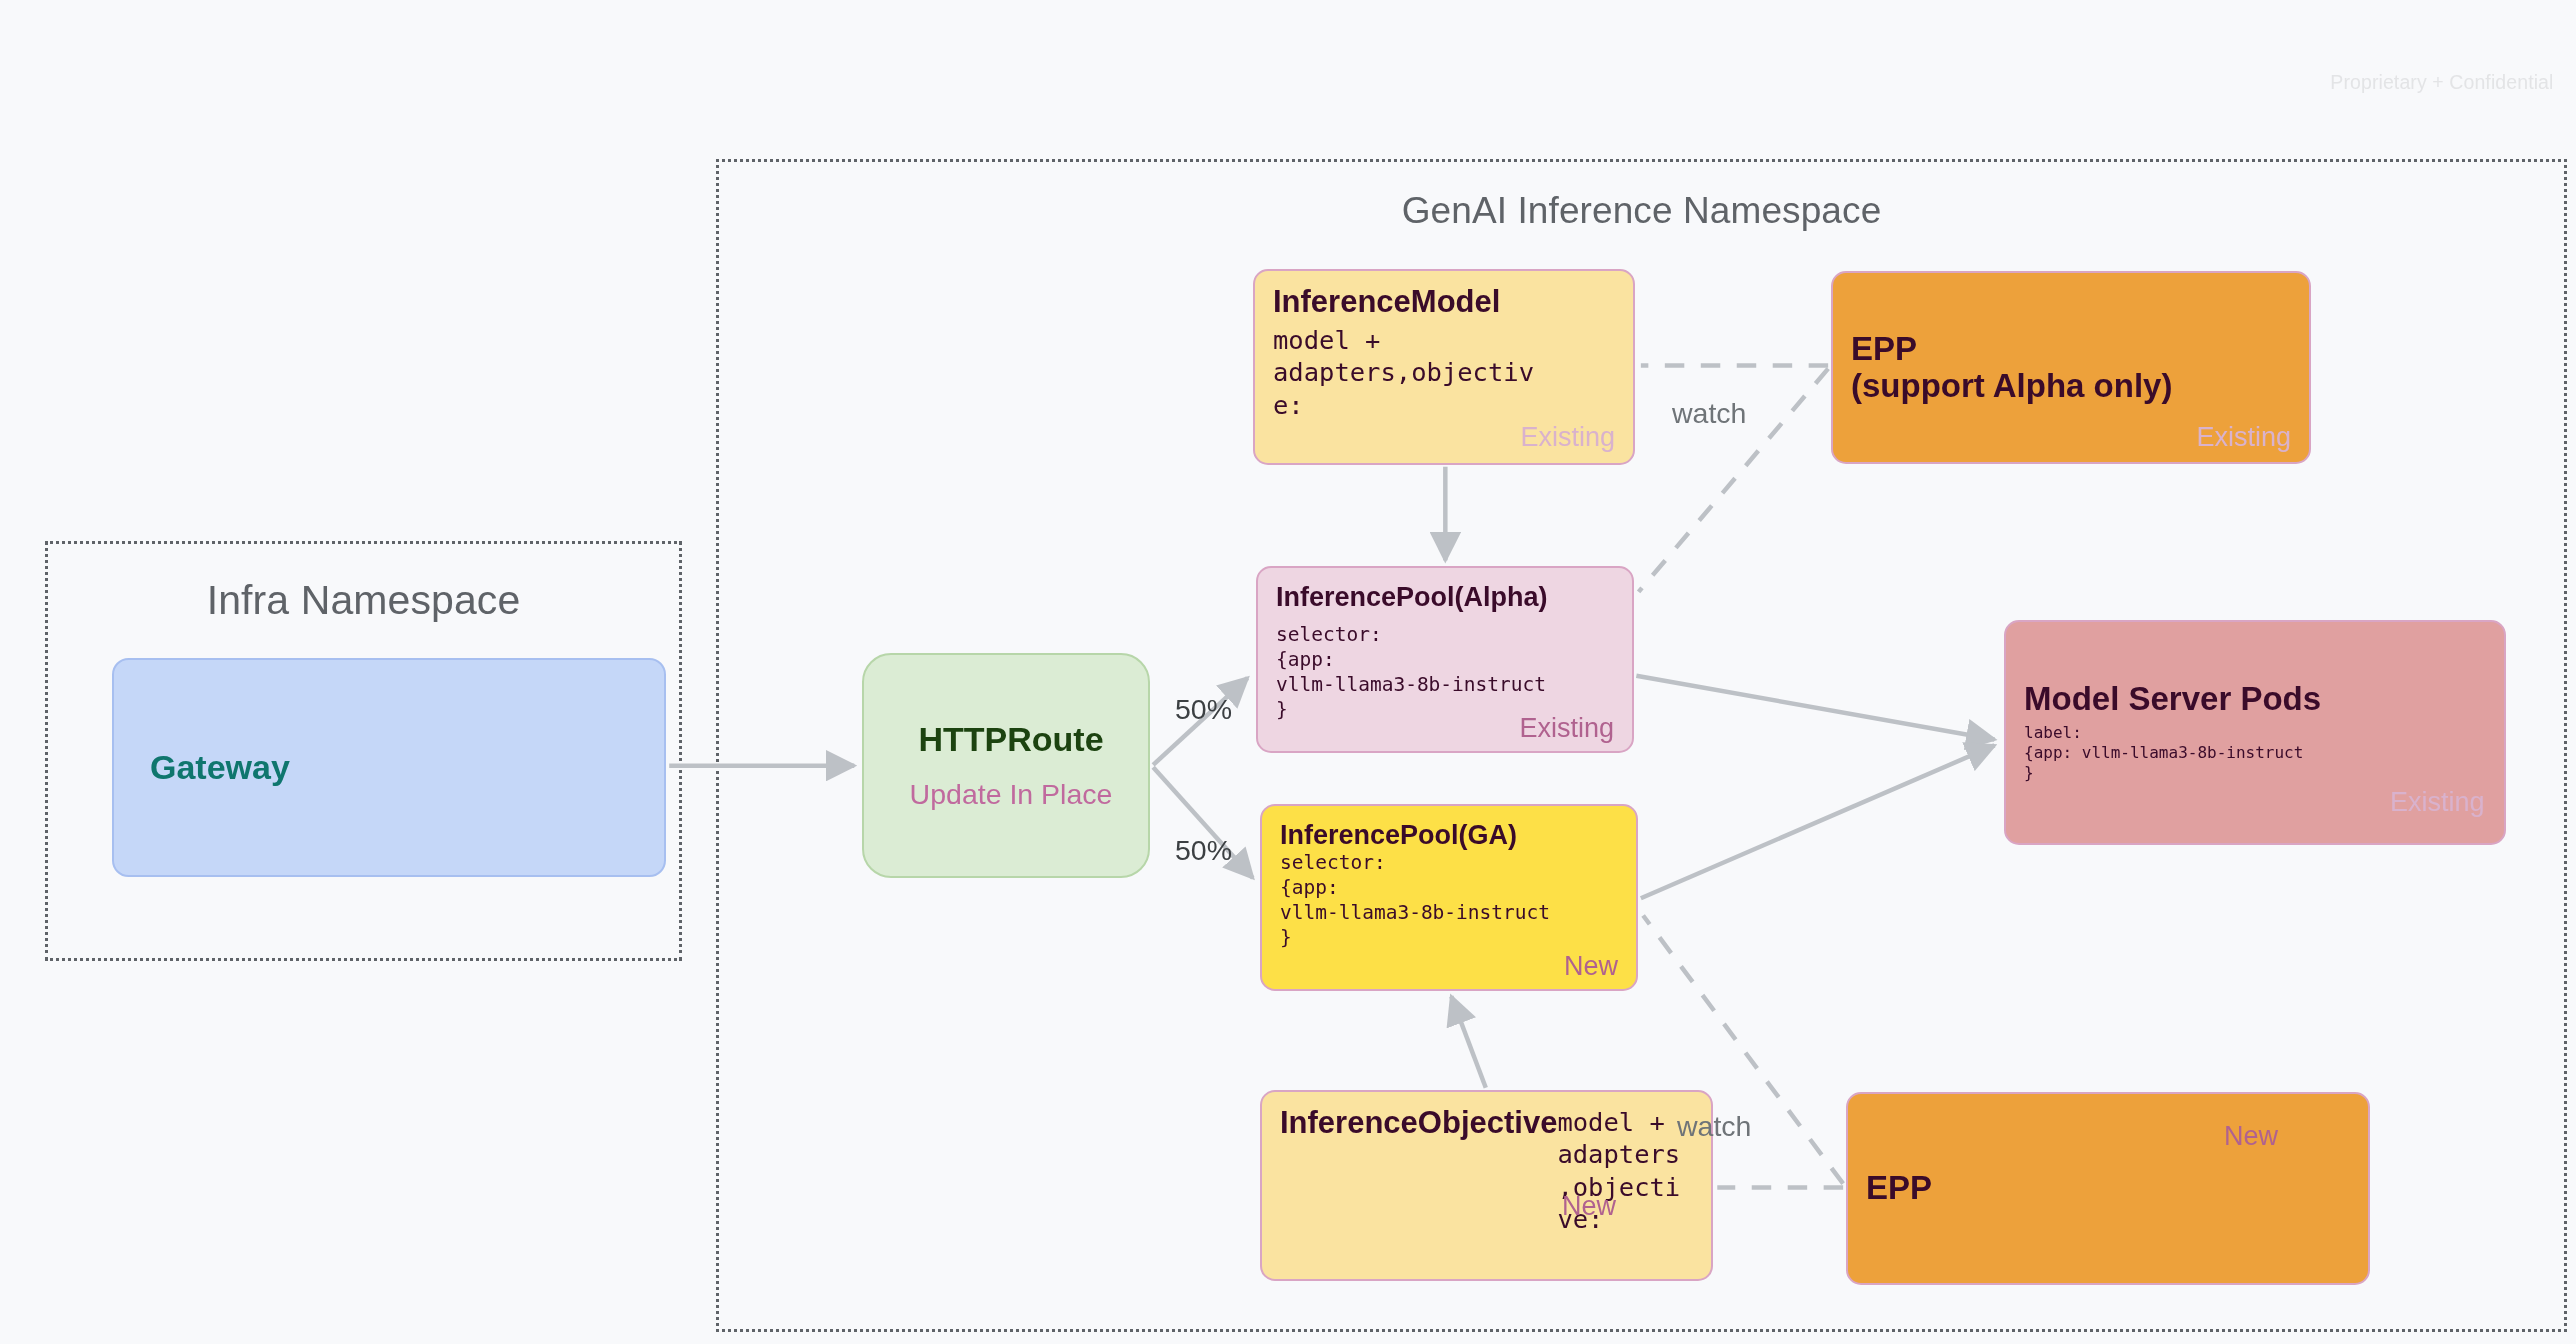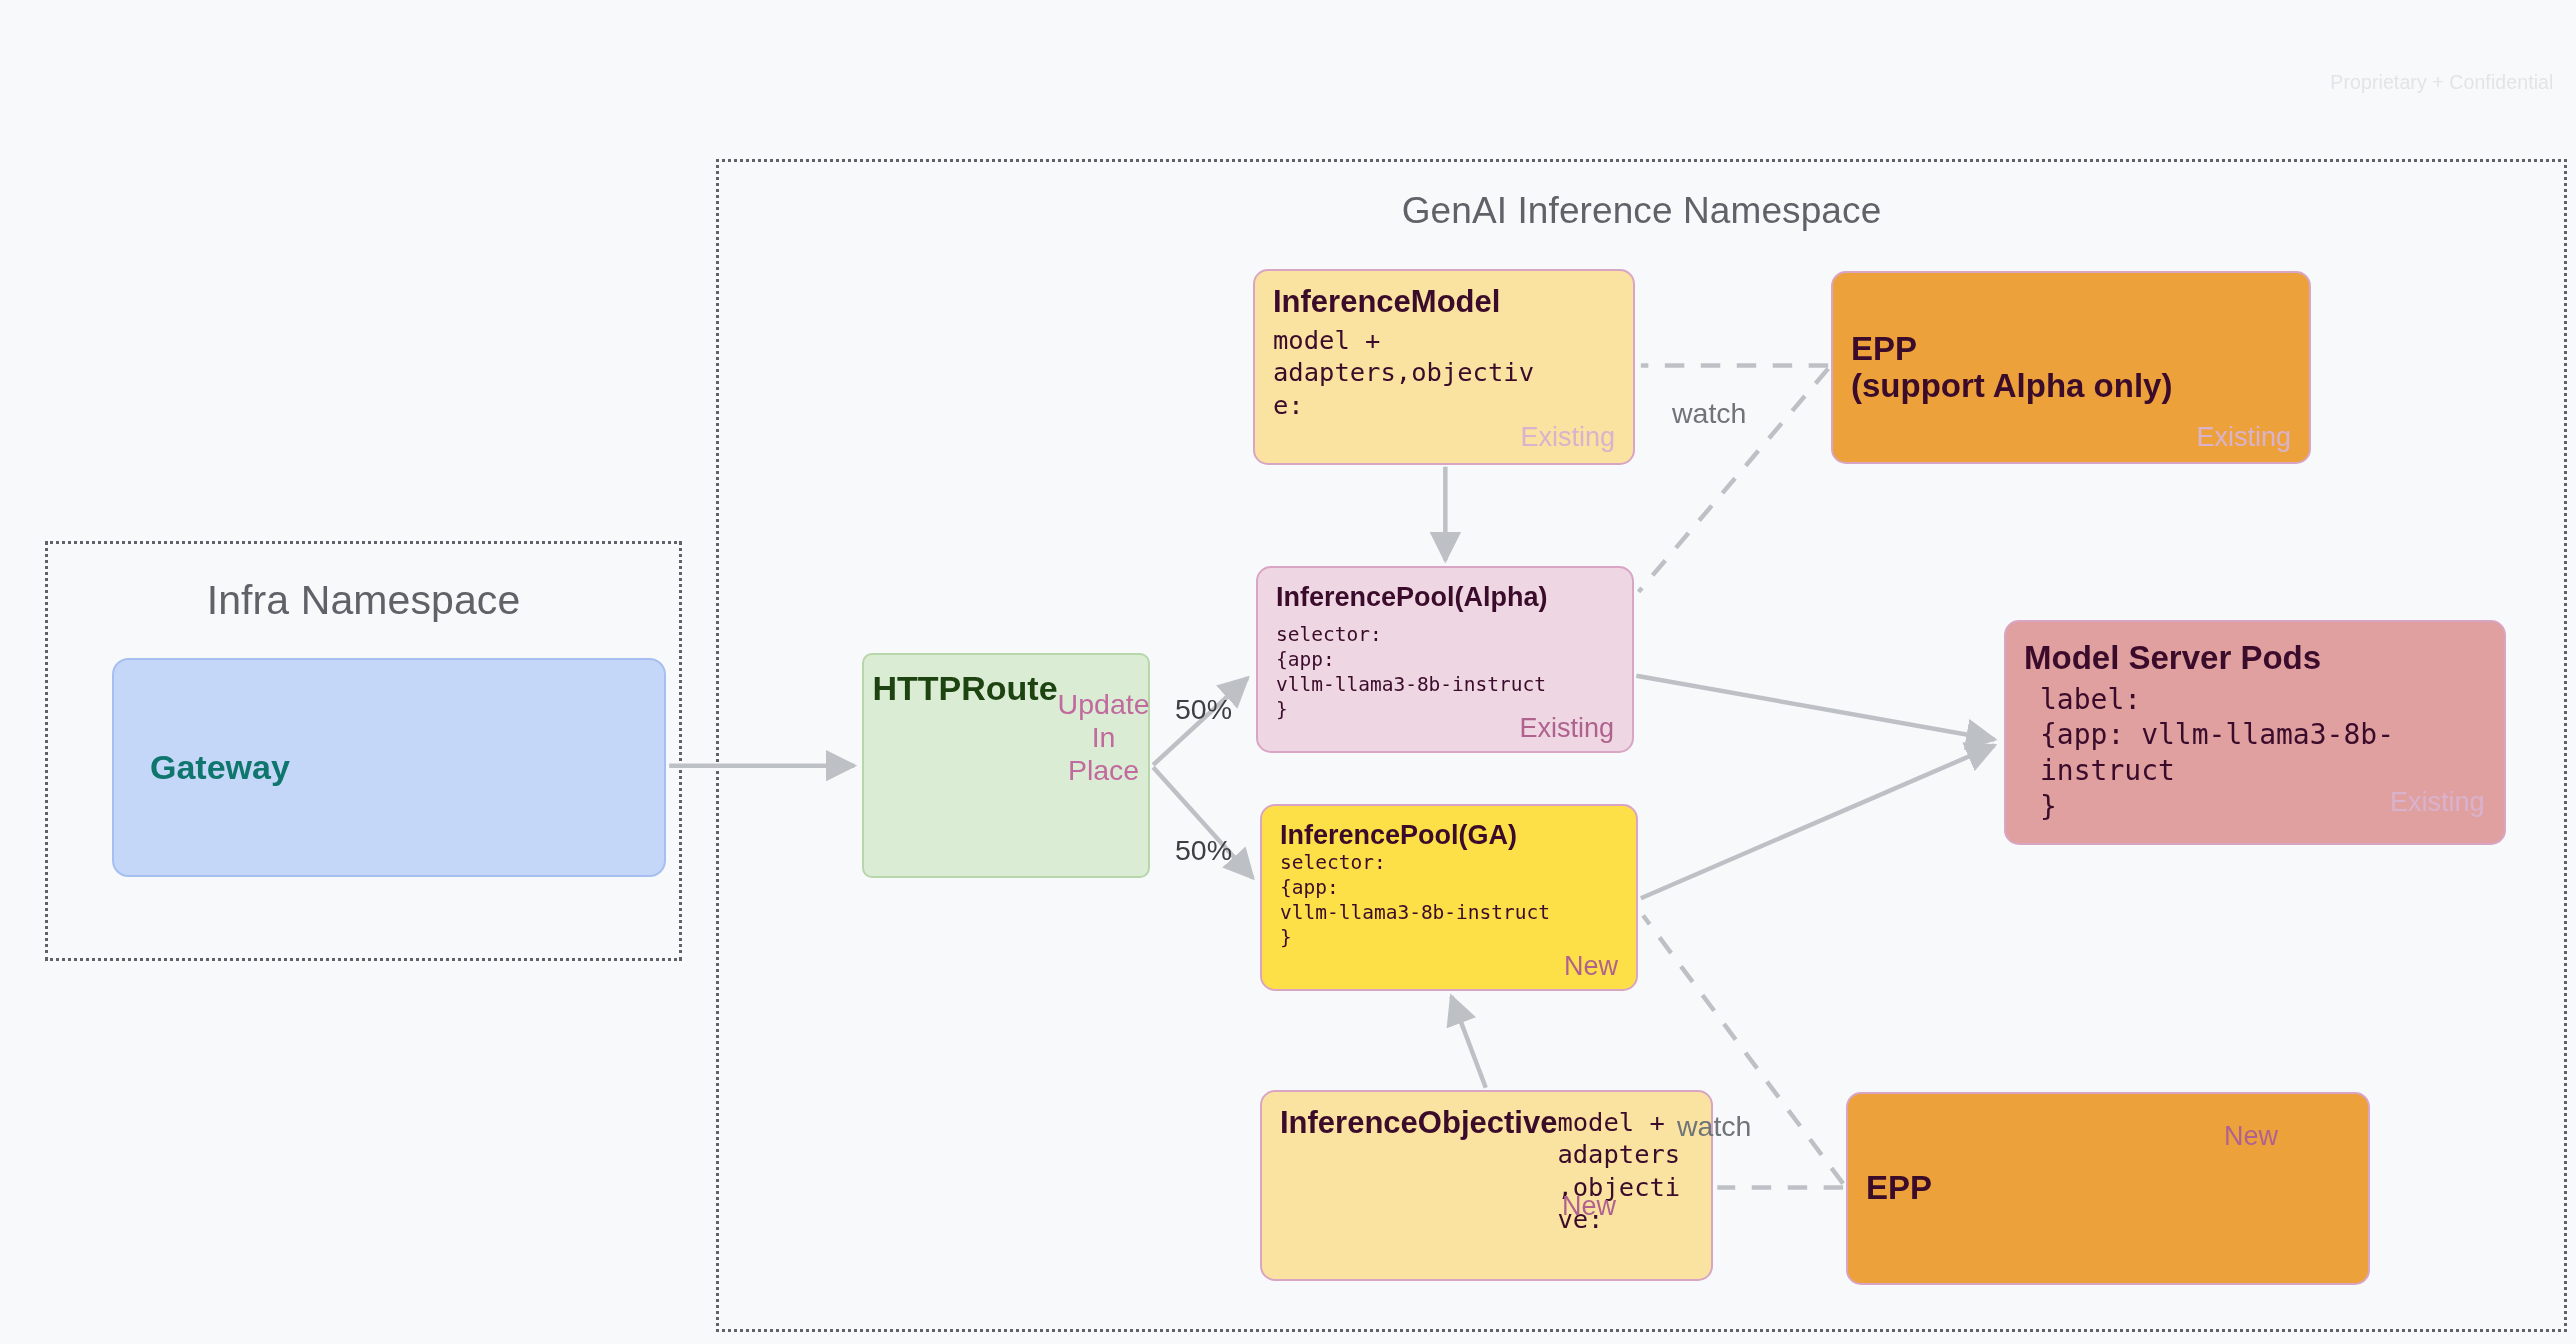--- a/index.html
+++ b/index.html
@@ -90,22 +90,22 @@
     border-radius: 16.5px;
     display: flex; align-items: center;
   }
   #gateway .title { color: #0f766e; font-size: 34px; padding-left: 18px; }
 
   
   #httproute {
     left: 862px; top: 653px; width: 288px; height: 225px;
     background: #dbecd4;
     border: 2.2px solid #b7d6a9;
-    border-radius: 10px;
-    display: flex; flex-direction: row; justify-content: center; padding-left: 28px;
+    border-radius: 29px;
+    display: flex; flex-direction: column; justify-content: center; padding-left: 28px;
   }
   #httproute .title { color: #1c4310; font-size: 34px; text-align: center; }
   #httproute .sub   { color: #c06a9e; font-size: 28.5px; text-align: center; margin-top: 19.5px; }
 
   
   #inference-model {
     left: 1253px; top: 269px; width: 382px; height: 196px;
     background: #fae3a0;
     border: 2.2px solid #d9a5c4;
   }
@@ -165,21 +165,21 @@
   #epp-ga .tag   { right: 90px; top: 27px; }
 
   
   #model-server-pods {
     left: 2004px; top: 620px; width: 502px; height: 225px;
     background: #e0a0a0;
     border: 2.2px solid #d9a5c4;
     display: flex; flex-direction: column; justify-content: center;
   }
   #model-server-pods .title { font-size: 33px; margin-bottom: 4.5px; }
-  #model-server-pods .mono  { font-size: 28px; margin-left: 16px; }
+  #model-server-pods .mono  { font-size: 16px; }
   #model-server-pods .tag   { right: 19.5px; bottom: 25.5px; }
 
   
   .edge-label {
     position: absolute;
     color: #3c4043;
     font-size: 28.5px;
     white-space: nowrap;
   }
   .edge-label.gray { color: #6f7478; }

